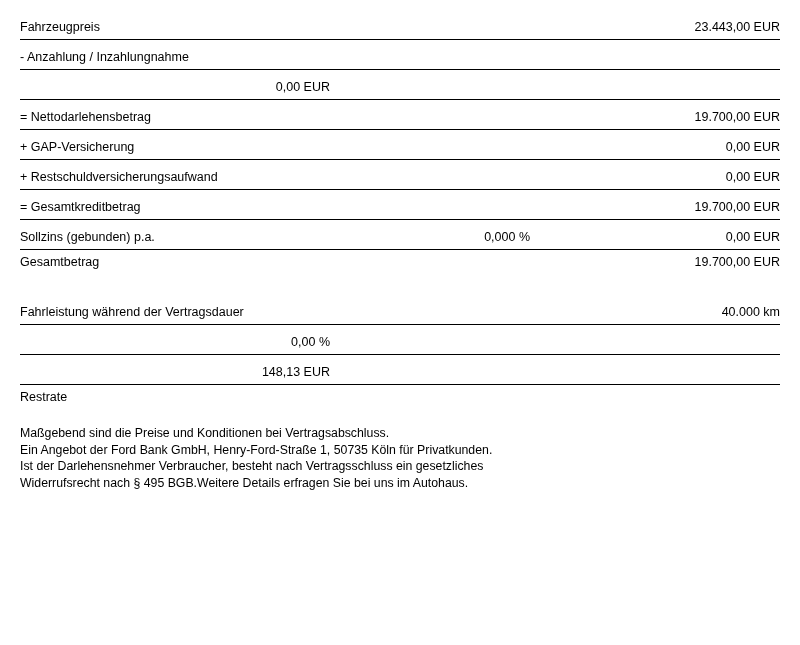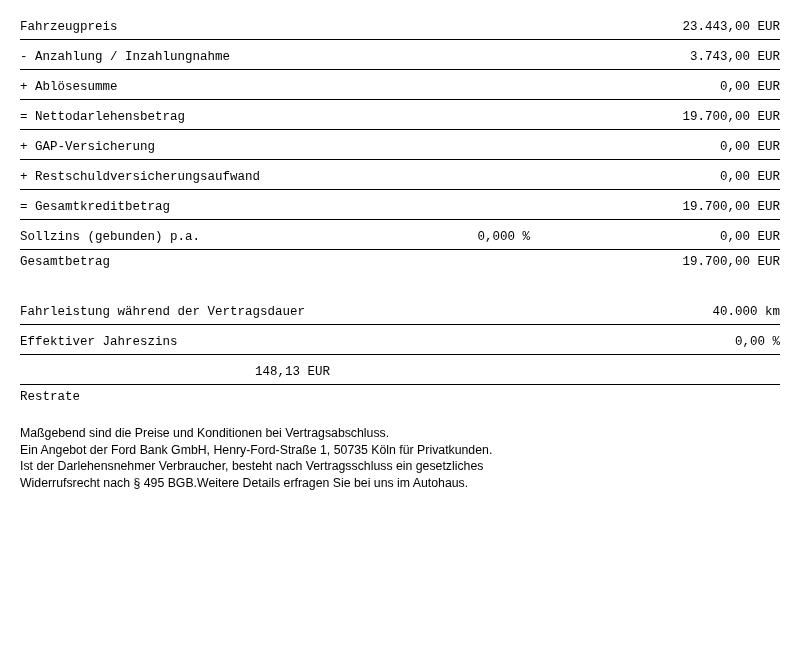--- a/index.html
+++ b/index.html
@@ -24,21 +24,20 @@
   .table {
     margin-top: 10px;
     width: 760px;
   }
   .row {
     display: flex;
     align-items: flex-end;
     border-bottom: 1px solid #000000;
     height: 30px;
     box-sizing: border-box;
-    font-family: Liberation Mono, monospace;
   }
   .row.noline {
     border-bottom: 1px solid transparent;
     align-items: center;
   }
   .row .label {
     flex: 1 1 auto;
     font-size: 12.5px;
     line-height: 14px;
     padding-bottom: 5px;
@@ -82,24 +81,22 @@
 
   <div class="table">
     <div class="row">
       <div class="label">Fahrzeugpreis</div>
       <div class="mid"></div>
       <div class="value">23.443,00 EUR</div>
     </div>
     <div class="row">
       <div class="label">- Anzahlung / Inzahlungnahme</div>
       <div class="mid"></div>
-      <div class="value">3.743,00 EUR</div>
     </div>
     <div class="row">
-      <div class="label">+ Ablösesumme</div>
       <div class="mid"></div>
       <div class="value">0,00 EUR</div>
     </div>
     <div class="row">
       <div class="label">= Nettodarlehensbetrag</div>
       <div class="mid"></div>
       <div class="value">19.700,00 EUR</div>
     </div>
     <div class="row">
       <div class="label">+ GAP-Versicherung</div>
@@ -130,21 +127,20 @@
 
   <div class="spacer"></div>
 
   <div class="table" style="margin-top:0;">
     <div class="row">
       <div class="label">Fahrleistung während der Vertragsdauer</div>
       <div class="mid"></div>
       <div class="value">40.000 km</div>
     </div>
     <div class="row">
-      <div class="label">Effektiver Jahreszins</div>
       <div class="mid"></div>
       <div class="value">0,00 %</div>
     </div>
     <div class="row">
       <div class="mid"></div>
       <div class="value">148,13 EUR</div>
     </div>
     <div class="row noline">
       <div class="label">Restrate</div>
       <div class="mid"></div>

